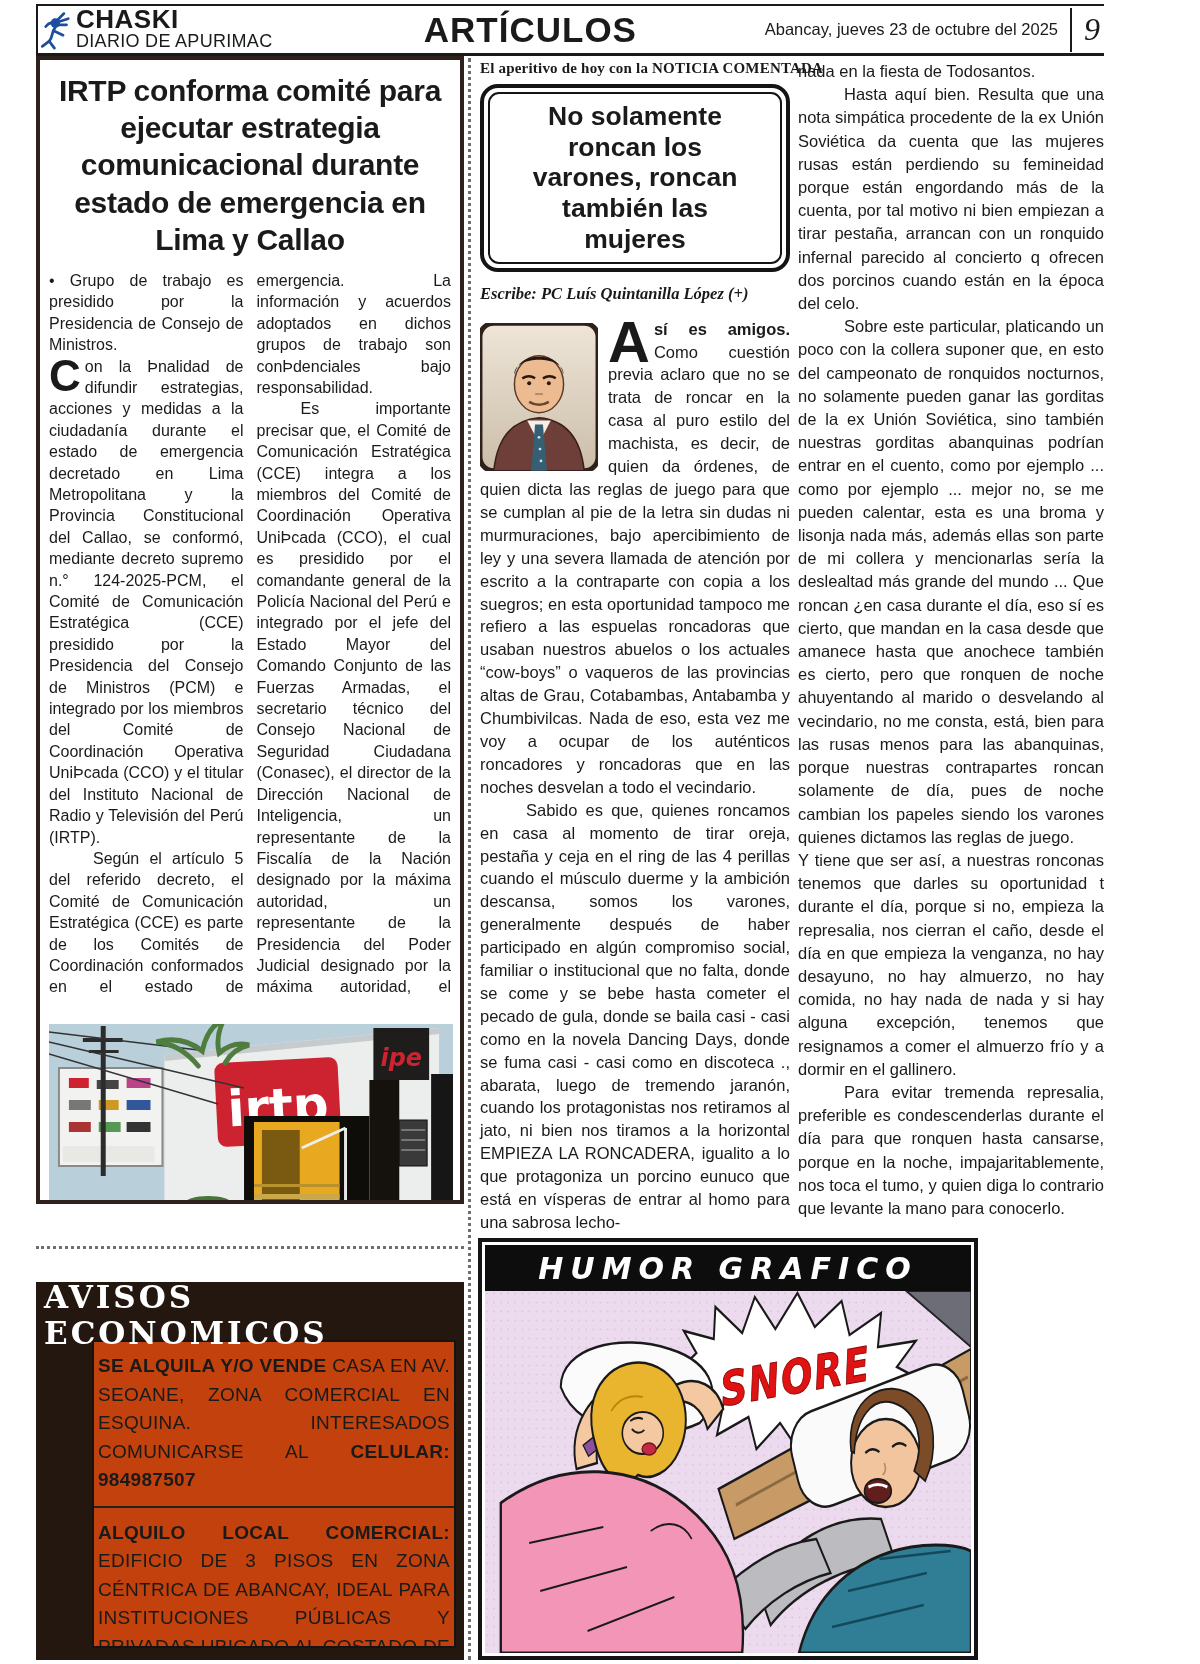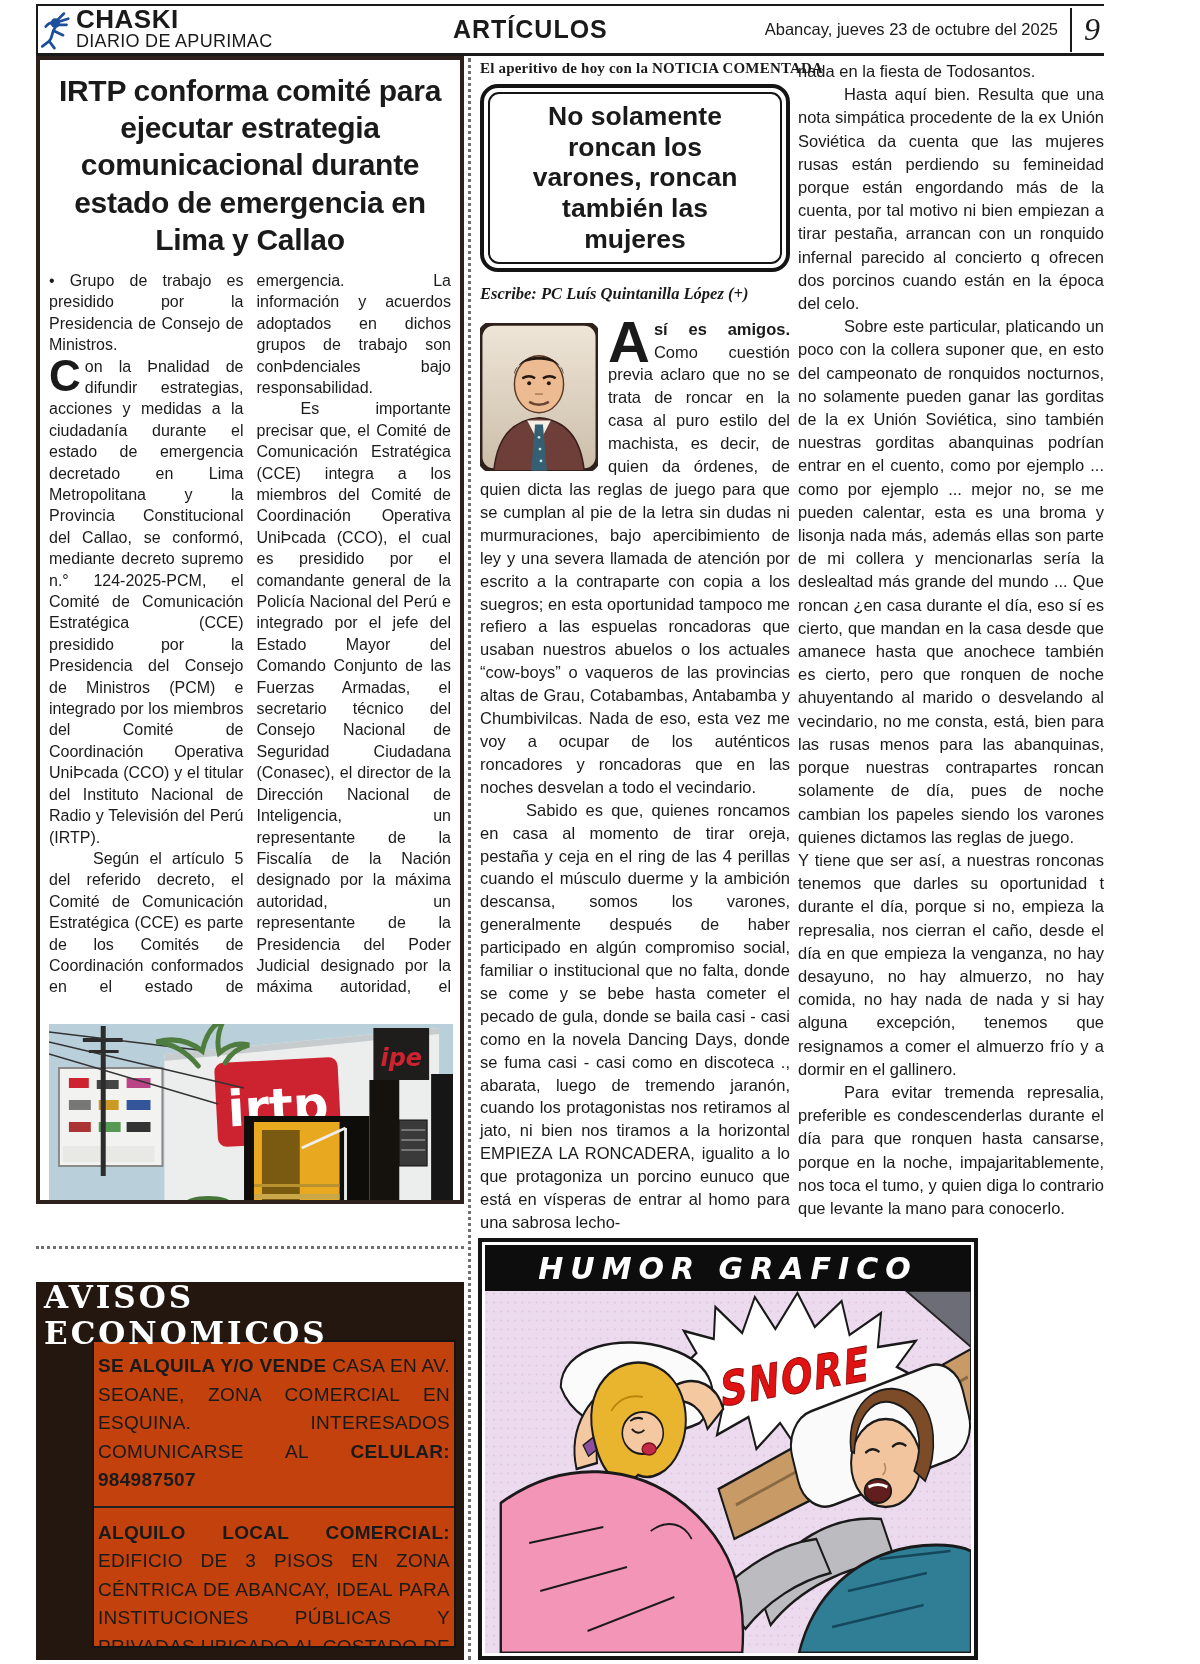--- a/index.html
+++ b/index.html
@@ -8,21 +8,21 @@
 
   
   .masthead{position:absolute;left:36px;top:4px;width:1068px;height:52px;
     border-top:2px solid #1a1a1a;border-bottom:3px solid #1a1a1a;
     display:flex;align-items:center;box-sizing:border-box;}
   .mast-left{display:flex;align-items:center;gap:0;height:100%;
     border-left:2px solid #1a1a1a;width:260px;box-sizing:border-box;}
   .chaski{width:38px;height:44px;flex:none;}
   .mast-title{font-weight:bold;font-size:26px;line-height:24px;letter-spacing:0.5px;}
   .mast-sub{font-size:18px;letter-spacing:0.3px;}
-  .mast-center{flex:1;text-align:center;font-weight:bold;font-size:25px;letter-spacing:1px;}
+  .mast-center{flex:1;text-align:center;font-weight:bold;font-size:35px;letter-spacing:1px;}
   .mast-right{display:flex;align-items:center;gap:12px;height:100%;}
   .mast-date{font-size:16.5px;}
   .mast-vbar{width:2px;height:44px;background:#1a1a1a;}
   .mast-page{font-size:32px;font-family:"Liberation Serif",serif;font-style:italic;padding-right:4px;}
 
   
   .vsep{position:absolute;left:468px;top:58px;height:1602px;width:0;border-left:3px dotted #6f6f6f;}
   .hsep{position:absolute;left:36px;top:1246px;width:428px;height:0;border-top:3px dotted #6f6f6f;}
 
   

